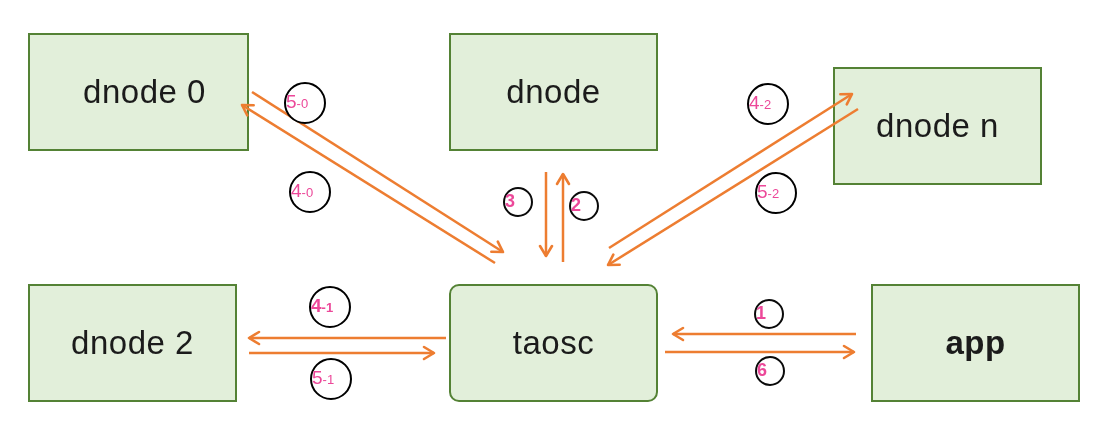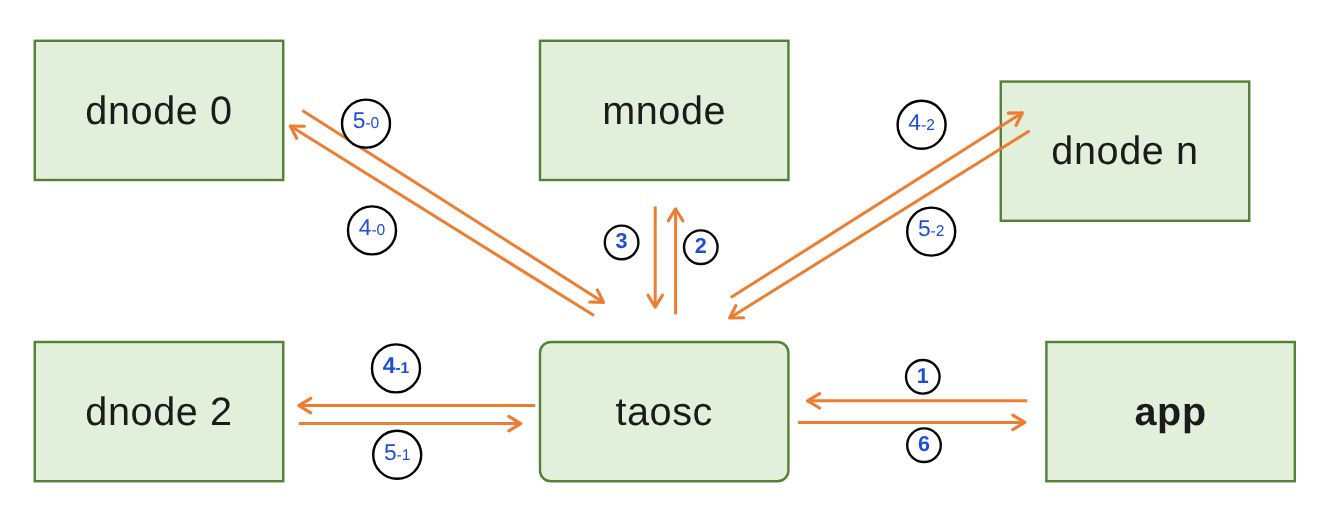--- a/index.html
+++ b/index.html
@@ -6,32 +6,32 @@
   .stage{
     position:relative;width:1114px;height:438px;background:#ffffff;
     font-family:"Liberation Sans",sans-serif;overflow:hidden;
   }
   .node{
     position:absolute;width:205px;height:114px;
     background:#e2efda;border:2px solid #548235;
     display:flex;align-items:center;justify-content:center;
     font-size:33px;color:#1b1b1b;letter-spacing:0.5px;
   }
-  .node-dnode0{left:28px;top:33px;}
+  .node-dnode0{left:28px;top:33px;padding-left:12px;}
   .node-mnode {left:449px;top:33px;}
   .node-dnoden{left:833px;top:33px;margin-top:34px;}
   .node-dnode1{left:28px;top:284px;}
   .node-taosc {left:449px;top:284px;border-radius:10px;}
   .node-app   {left:871px;top:284px;font-weight:bold;}
 
   .arrows{position:absolute;left:0;top:0;width:1114px;height:438px;}
 
   .lbl{
     position:absolute;background:#ffffff;border-radius:50%;
-    text-align:center;color:#1d4ed8;
+    text-align:left;color:#ec4899;
   }
   .lbl.pair{
     width:38px;height:38px;border:2px solid #000;
     font-size:13px;line-height:36px;
   }
   .lbl.pair::first-letter{font-size:19px;}
   .lbl.single{
     width:26px;height:26px;border:2.5px solid #0a0a0a;
     font-size:18px;font-weight:700;line-height:25px;
   }
@@ -45,21 +45,21 @@
   .lbl-51{left:310px;top:358px;}
   .lbl-1 {left:754px;top:299px;}
   .lbl-6 {left:755px;top:356px;}
 </style>
 </head>
 <body>
 
 <div class="stage">
 
   <div class="node node-dnode0">dnode 0</div>
-  <div class="node node-mnode">mnode</div>
+  <div class="node node-mnode">dnode</div>
   <div class="node node-dnoden">dnode n</div>
   <div class="node node-dnode1">dnode 2</div>
   <div class="node node-taosc">taosc</div>
   <div class="node node-app">app</div>
 
   <svg class="arrows" viewBox="0 0 1114 438" xmlns="http://www.w3.org/2000/svg">
     <defs>
       <marker id="ah" markerUnits="userSpaceOnUse" markerWidth="20" markerHeight="18" refX="12" refY="8" orient="auto">
         <path d="M2,2 L12,8 L2,14" fill="none" stroke="#ed7d31" stroke-width="2.6" stroke-linecap="round" stroke-linejoin="round"></path>
       </marker>

